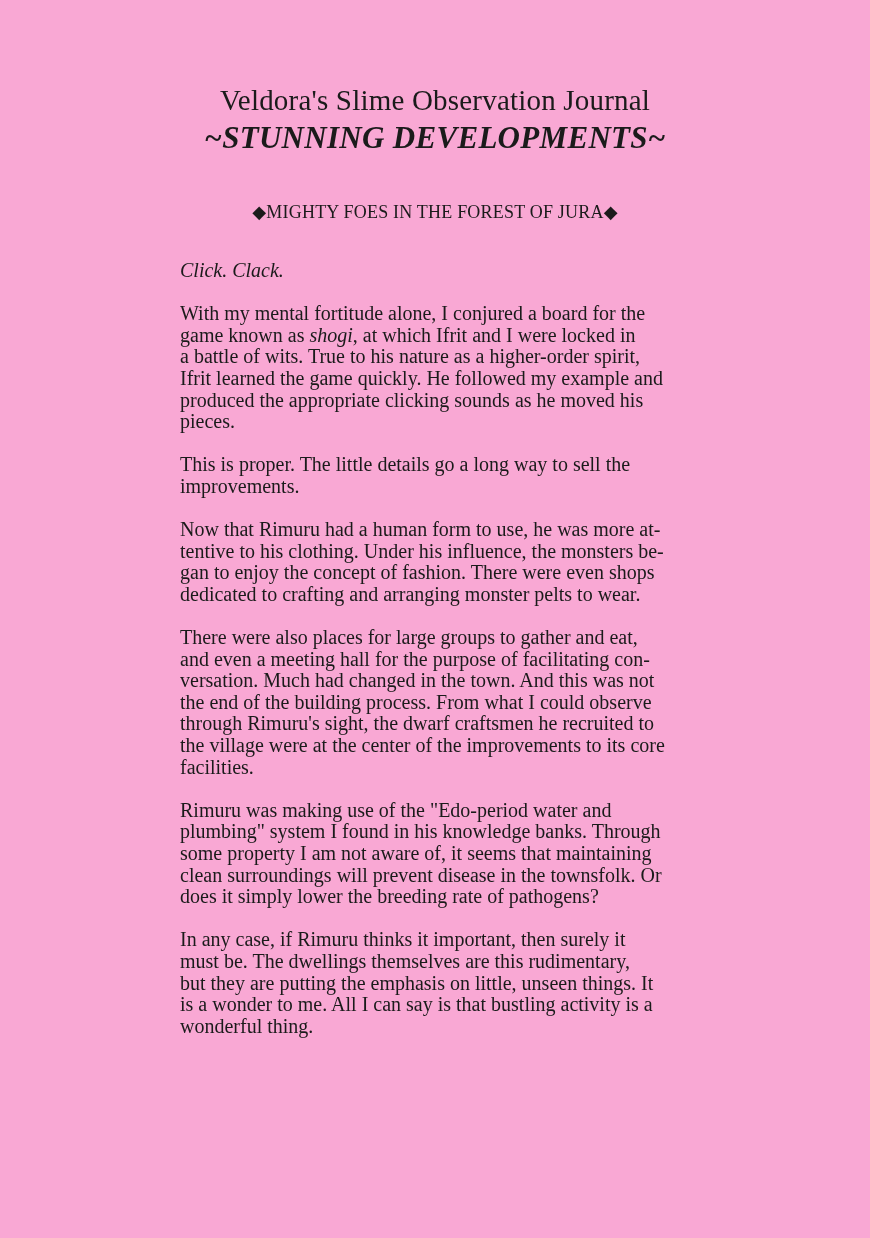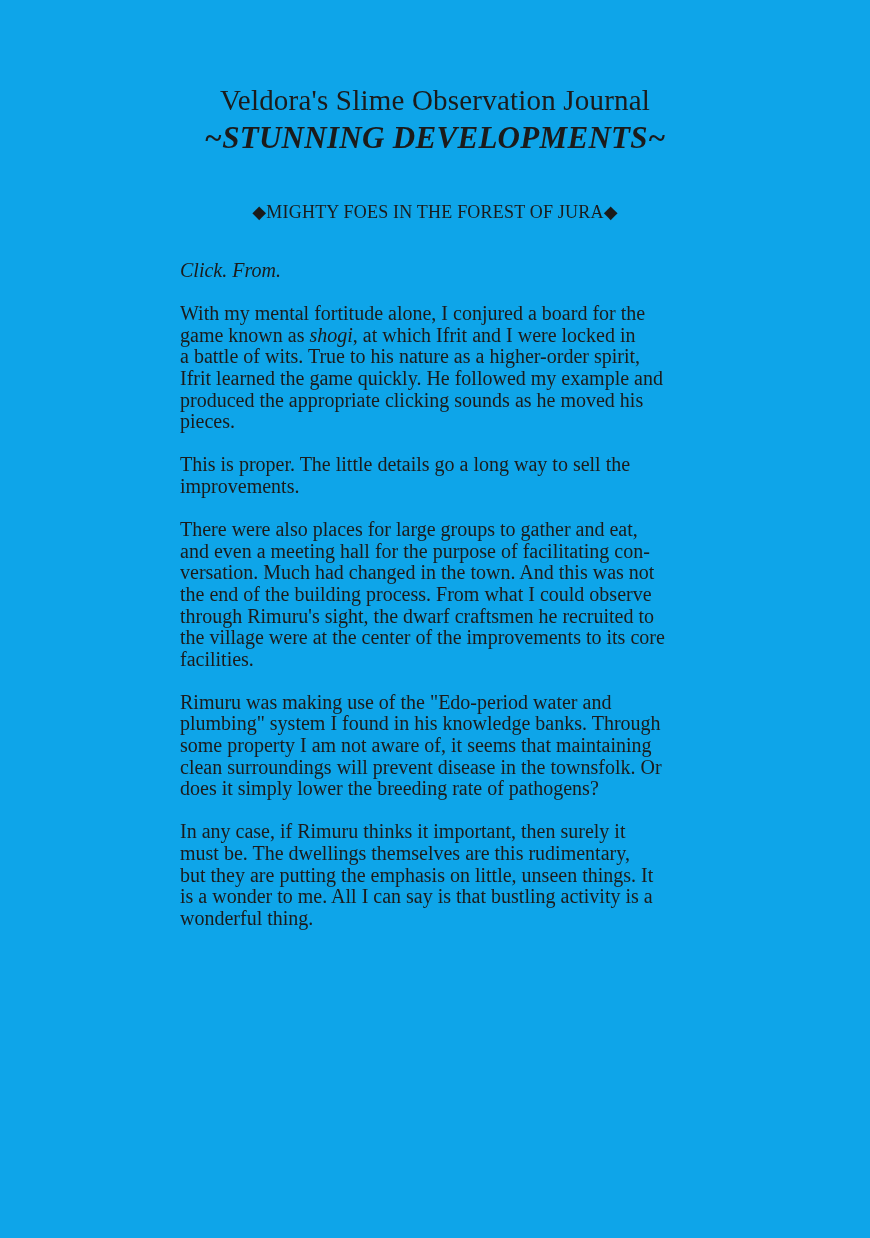--- a/index.html
+++ b/index.html
@@ -4,21 +4,21 @@
 <style>
   html, body {
     margin: 0;
     padding: 0;
     background: #ffffff;
   }
   .page {
     position: relative;
     width: 870px;
     height: 1238px;
-    background: #0ea5e9;
+    background: #f9a8d4;
     color: #1b1b1b;
     font-family: "Liberation Serif", "DejaVu Serif", serif;
     overflow: hidden;
   }
   .header {
     text-align: center;
     padding-top: 82px;
   }
   .journal-title {
     font-size: 29px;
@@ -61,29 +61,33 @@
 
 <div class="page">
 
   <div class="header">
     <div class="journal-title">Veldora's Slime Observation Journal</div>
     <div class="journal-subtitle">~STUNNING DEVELOPMENTS~</div>
     <div class="chapter-heading">◆MIGHTY FOES IN THE FOREST OF JURA◆</div>
   </div>
 
   <div class="article">
-    <p class="para"><span class="italic">Click. From.</span></p>
+    <p class="para"><span class="italic">Click. Clack.</span></p>
     <p class="para"><span>With my mental fortitude alone, I conjured a board for the
 game known as </span><span class="italic">shogi</span><span>, at which Ifrit and I were locked in
 a battle of wits. True to his nature as a higher-order spirit,
 Ifrit learned the game quickly. He followed my example and
 produced the appropriate clicking sounds as he moved his
 pieces.</span></p>
     <p class="para"><span>This is proper. The little details go a long way to sell the
 improvements.</span></p>
+    <p class="para"><span>Now that Rimuru had a human form to use, he was more at-
+tentive to his clothing. Under his influence, the monsters be-
+gan to enjoy the concept of fashion. There were even shops
+dedicated to crafting and arranging monster pelts to wear.</span></p>
     <p class="para"><span>There were also places for large groups to gather and eat,
 and even a meeting hall for the purpose of facilitating con-
 versation. Much had changed in the town. And this was not
 the end of the building process. From what I could observe
 through Rimuru's sight, the dwarf craftsmen he recruited to
 the village were at the center of the improvements to its core
 facilities.</span></p>
     <p class="para"><span>Rimuru was making use of the "Edo-period water and
 plumbing" system I found in his knowledge banks. Through
 some property I am not aware of, it seems that maintaining

